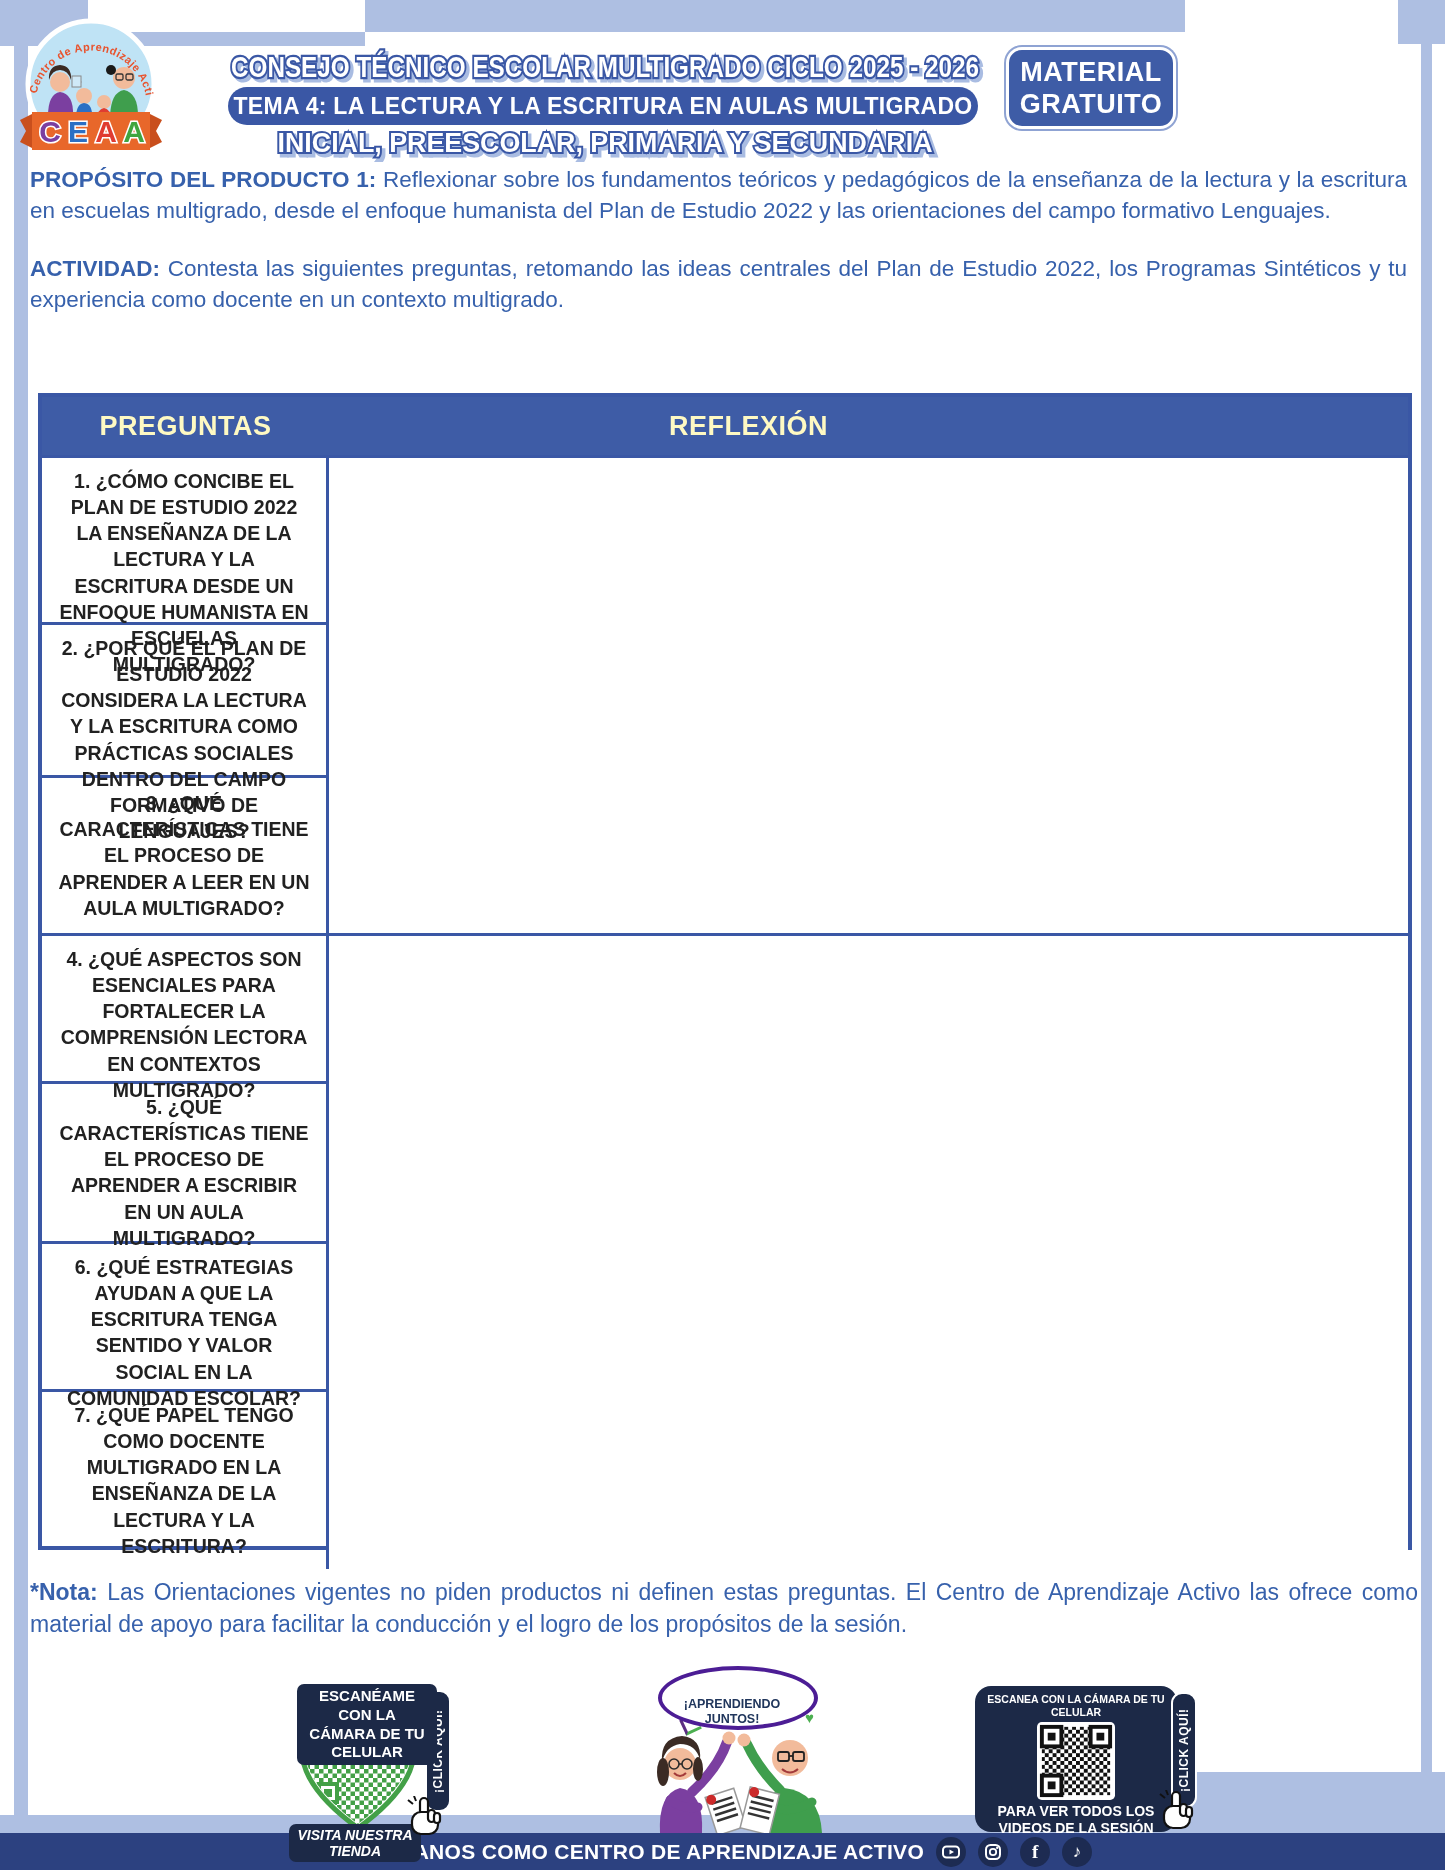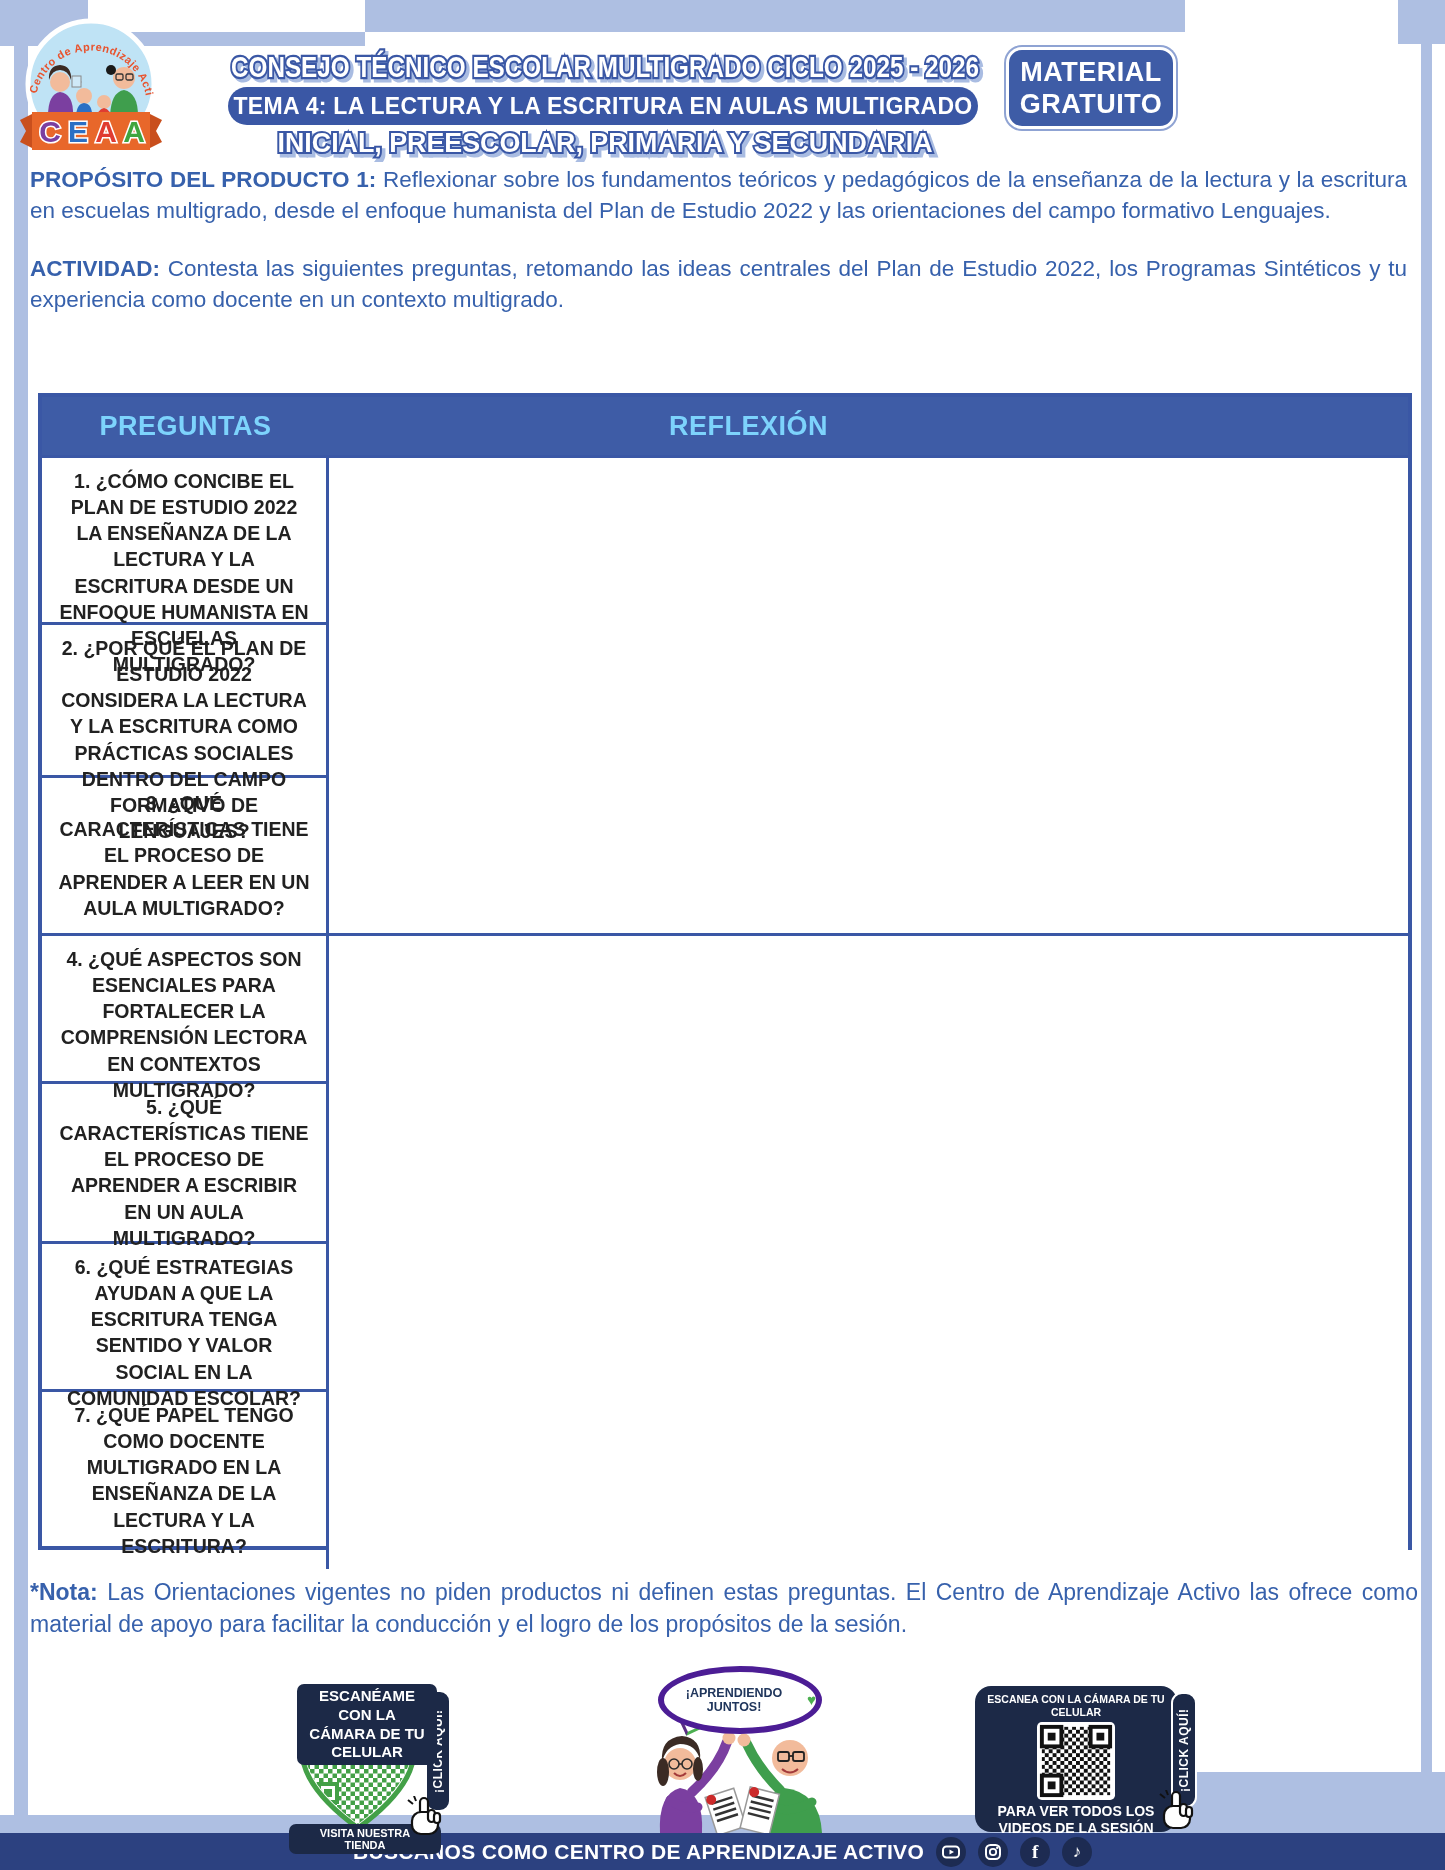--- a/index.html
+++ b/index.html
@@ -32,21 +32,21 @@
 
   
   .intro{left:30px;top:164px;width:1385px;color:#3761ac;font-size:22.5px;
      line-height:1.38;text-align:justify;}
   .intro p{margin:0 8px 27px 0;}
   .lead{font-weight:800;}
 
   
   .qtable{left:38px;top:393px;width:1374px;border:4px solid #3a57a5;box-sizing:border-box;}
   .thead{display:grid;grid-template-columns:287px 1fr;background:#3e5ca6;height:58px;}
-  .thead div{color:#7dd3fc;font-weight:800;font-size:27px;display:flex;align-items:center;
+  .thead div{color:#fef9c3;font-weight:800;font-size:27px;display:flex;align-items:center;
      justify-content:center;letter-spacing:.5px;}
   .thead .refl{padding-right:240px;}
   .trow{display:grid;grid-template-columns:287px 1fr;border-top:3px solid #3a57a5;}
   .qcell{border-right:3px solid #3a57a5;display:flex;align-items:center;justify-content:center;
      text-align:center;font-weight:800;font-size:19.5px;line-height:1.34;color:#212121;
      padding:10px 16px;box-sizing:border-box;}
   .rcell{background:#fff;}
   .r1{height:164px;}.r2{height:150px;}.r3{height:155px;gap:41px;}.r4{height:145px;}
   .r5{height:157px;}.r6{height:145px;}.r7{height:154px;}
 
@@ -54,32 +54,32 @@
   .note{left:30px;top:1576px;width:1388px;color:#3761ac;font-size:23px;
      line-height:1.4;text-align:justify;}
 
   
   .navy-pill{background:#1c2947;color:#fff;font-weight:700;text-align:center;
      border-radius:7px;text-transform:uppercase;}
   .leftqr{left:283px;top:1684px;width:190px;height:176px;}
   .leftqr .toplabel{position:absolute;left:14px;top:0;width:124px;font-size:15px;
      line-height:1.25;padding:3px 8px;z-index:3;}
   .leftqr .heart{position:absolute;left:0;top:22px;}
-  .leftqr .bottomlabel{position:absolute;left:6px;top:140px;width:128px;font-size:11px;
-     padding:3px 12px;z-index:3;}
+  .leftqr .bottomlabel{position:absolute;left:6px;top:140px;width:128px;font-size:14px;
+     padding:3px 2px;z-index:3;font-style:italic;}
   .vclick{position:absolute;background:#1c2947;color:#fff;font-weight:800;font-size:12px;
      border-radius:11px;writing-mode:vertical-rl;transform:rotate(180deg);
      display:flex;align-items:center;justify-content:center;letter-spacing:.5px;
      text-transform:uppercase;border:2px solid #fff;}
   .leftqr .vclick{left:142px;top:6px;width:22px;height:118px;}
   .leftqr .hand{position:absolute;left:118px;top:112px;z-index:4;}
 
   .mascots{left:630px;top:1666px;width:215px;height:167px;}
   .bubble{position:absolute;left:28px;top:0;width:152px;height:56px;background:#fff;
-     border:6px solid #4c1d95;border-radius:50%;display:flex;align-items:center;
+     border:4px solid #4c1d95;border-radius:50%;display:flex;align-items:flex-end;
      justify-content:center;text-align:center;font-weight:800;font-size:12.5px;
      color:#20365c;z-index:2;line-height:1.15;}
   .bubble .heartglyph{color:#4caf50;font-size:15px;margin-left:3px;}
   .bubble-tail{position:absolute;left:52px;top:50px;width:14px;height:14px;background:#fff;
      border-left:3px solid #5b2d82;border-bottom:3px solid #4caf50;transform:rotate(-25deg);z-index:1;}
   .figures{position:absolute;left:0;top:42px;}
 
   .rightqr{left:975px;top:1686px;width:230px;height:150px;}
   .rightqr .box{position:absolute;left:0;top:0;width:202px;height:146px;background:#1c2947;
      border-radius:16px;color:#fff;text-align:center;padding:7px 6px;box-sizing:border-box;}

